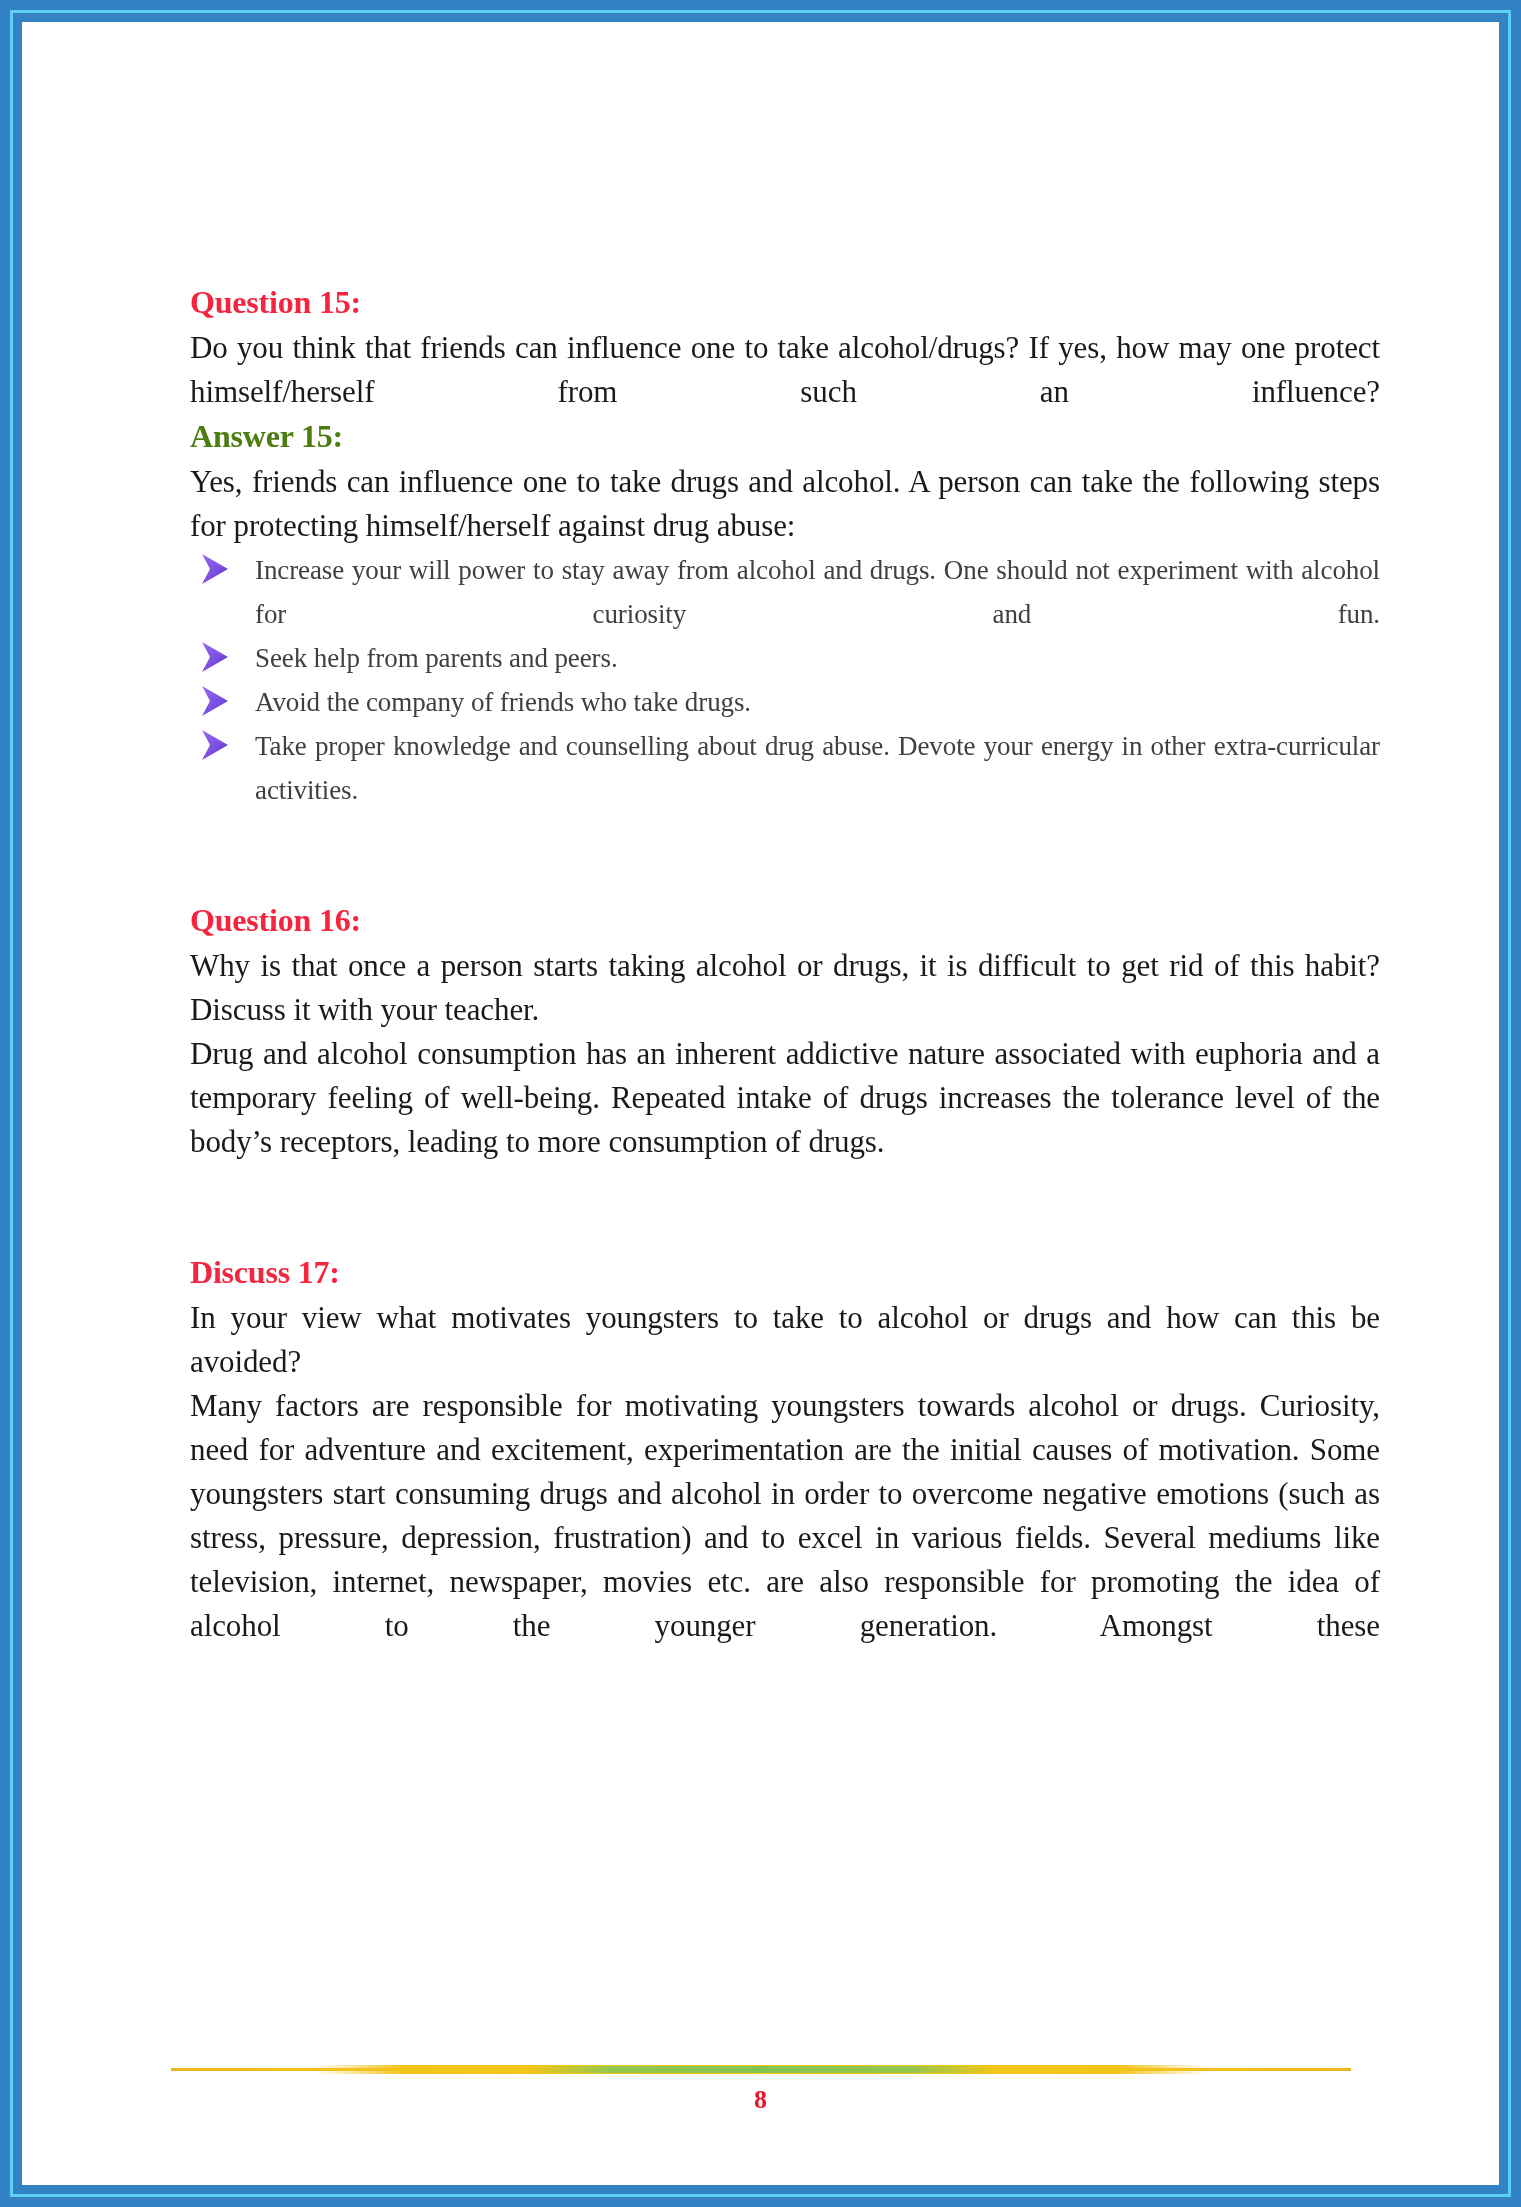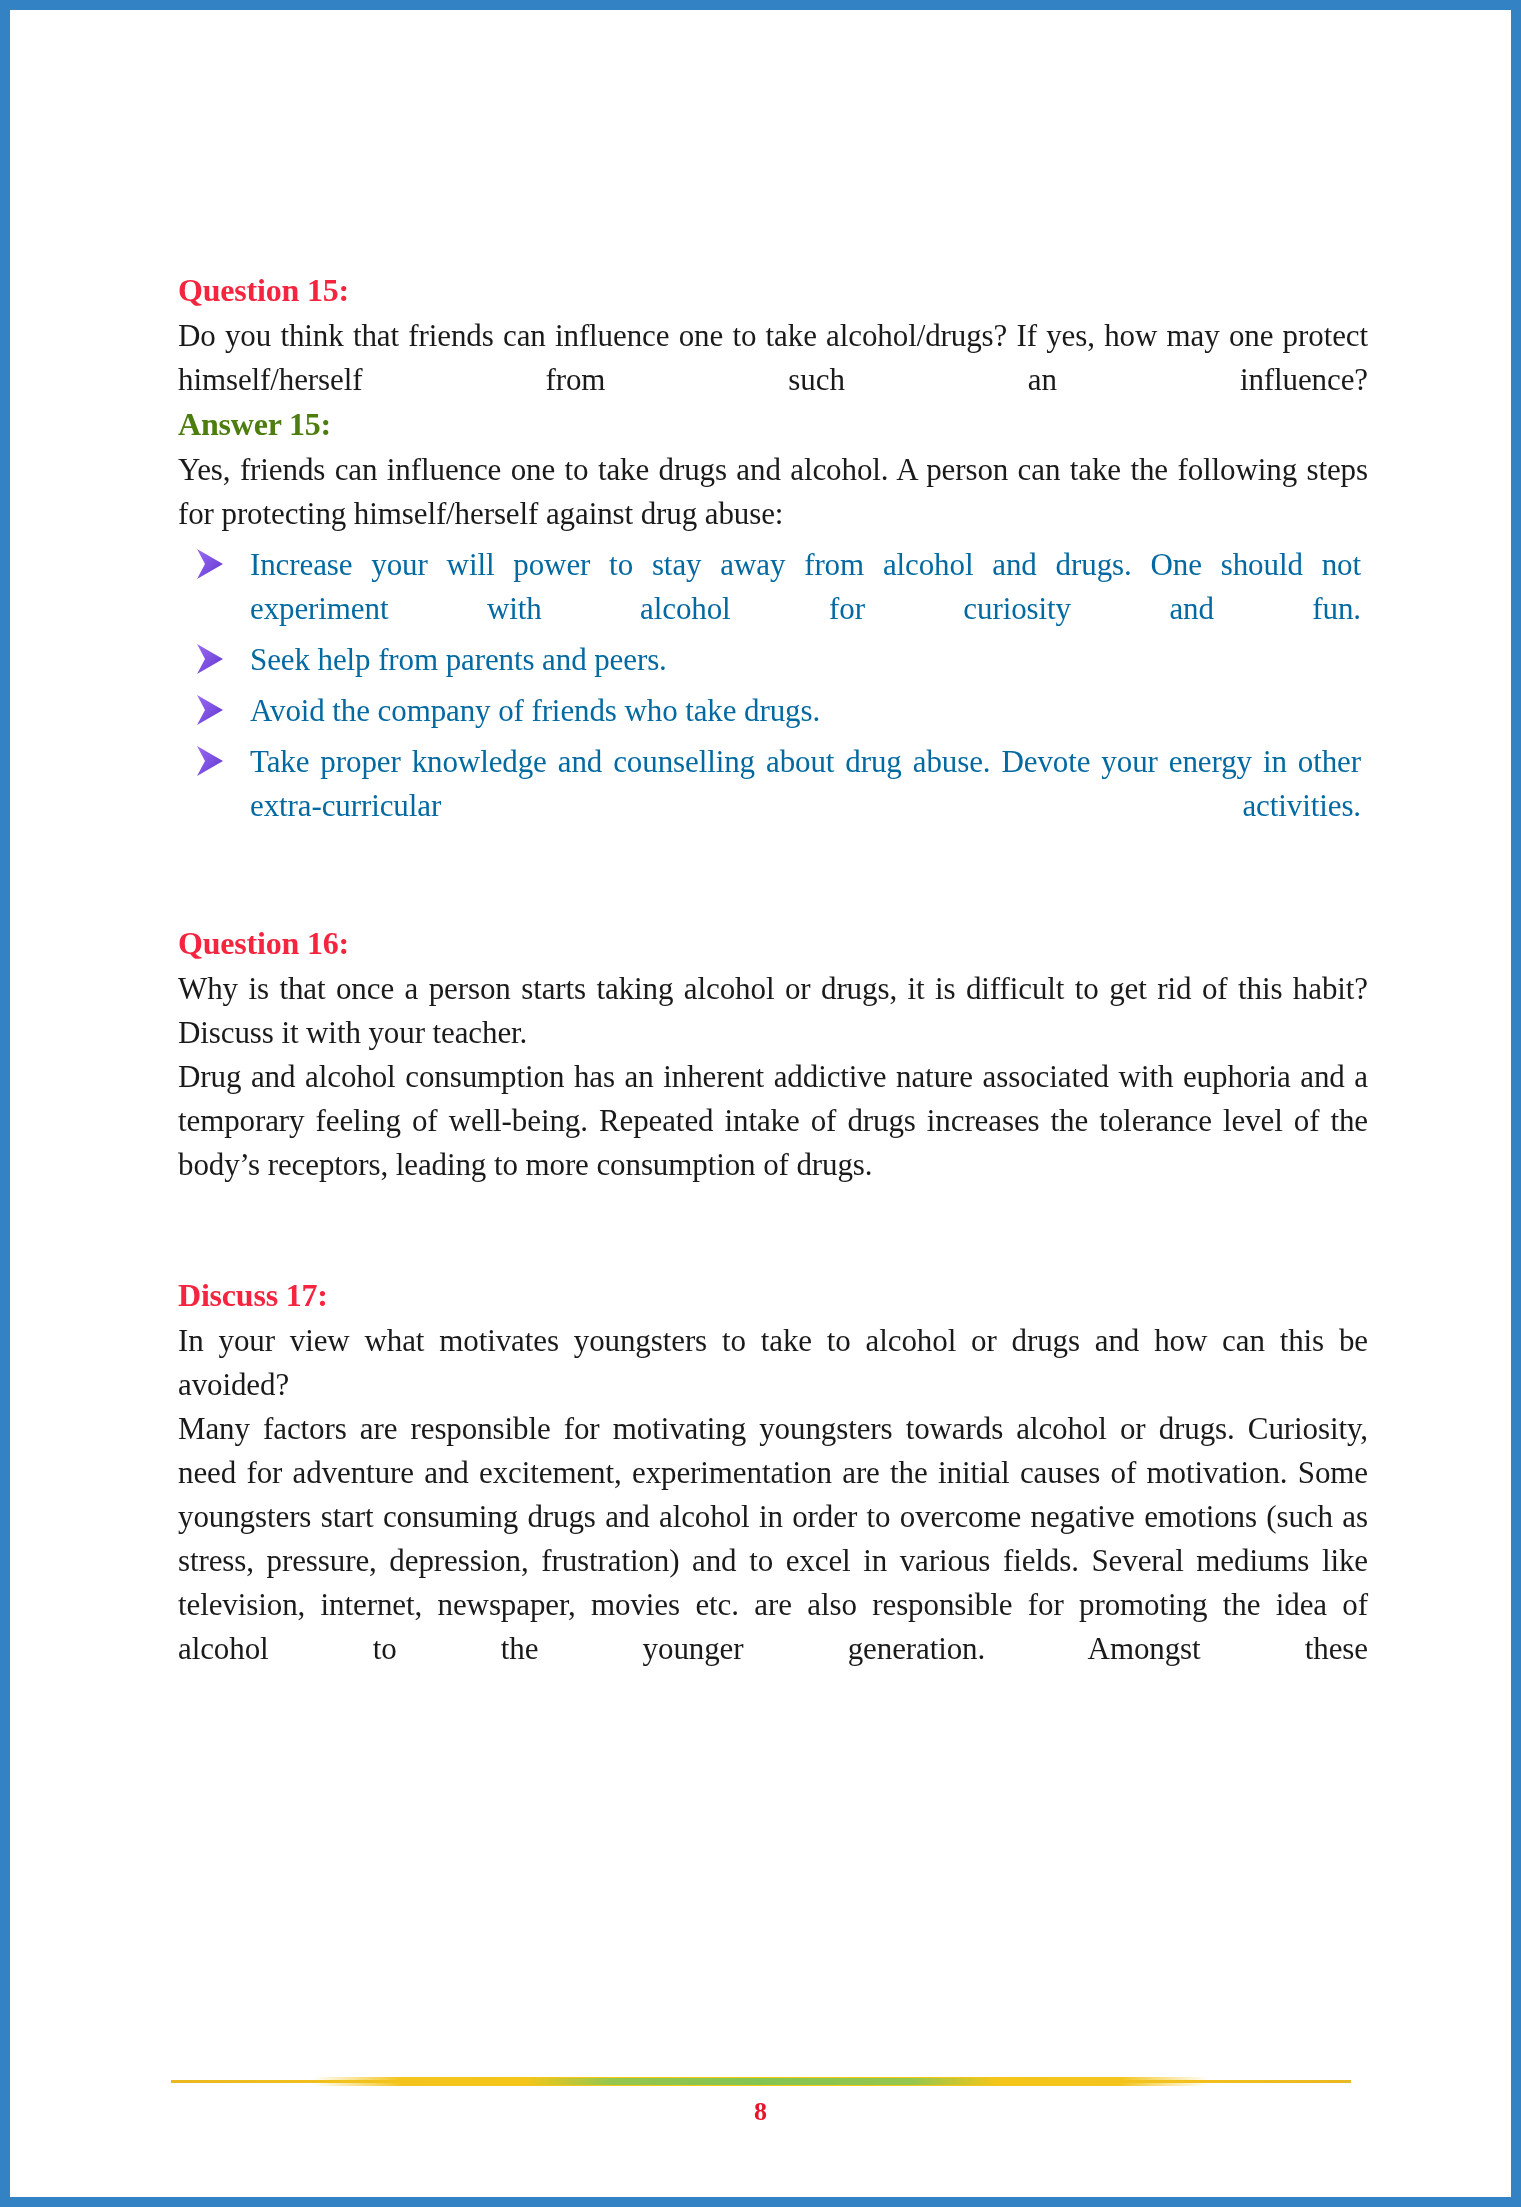--- a/index.html
+++ b/index.html
@@ -14,21 +14,21 @@
     -webkit-font-smoothing: antialiased;
   }
 
   
   #page {
     position: relative;
     width: 1521px;
     height: 2207px;
     box-sizing: border-box;
     background: #3382c3;              
-    padding: 10px;
+    padding: 22px;
   }
   #page-inner-line {
     position: absolute;
     left: 10px;
     top: 10px;
     right: 10px;
     bottom: 10px;
     border: 3px solid #5fd0f5;        
     box-sizing: border-box;
     pointer-events: none;
@@ -84,23 +84,23 @@
 
   
   ul.arrow-list {
     list-style: none;
     margin: 0;
     padding: 0;
   }
   ul.arrow-list > li {
     position: relative;
     padding-left: 65px;
-    margin: 7px;
-    color: #0369a1;
-    font-size: 31px;
+    margin: 0;
+    color: #404040;
+    font-size: 27px;
     line-height: 44px;
     text-align: justify;
     letter-spacing: -0.1px;
   }
   ul.arrow-list > li.justify-all {
     text-align-last: justify;
   }
   .arrow-bullet {
     position: absolute;
     left: 8px;

